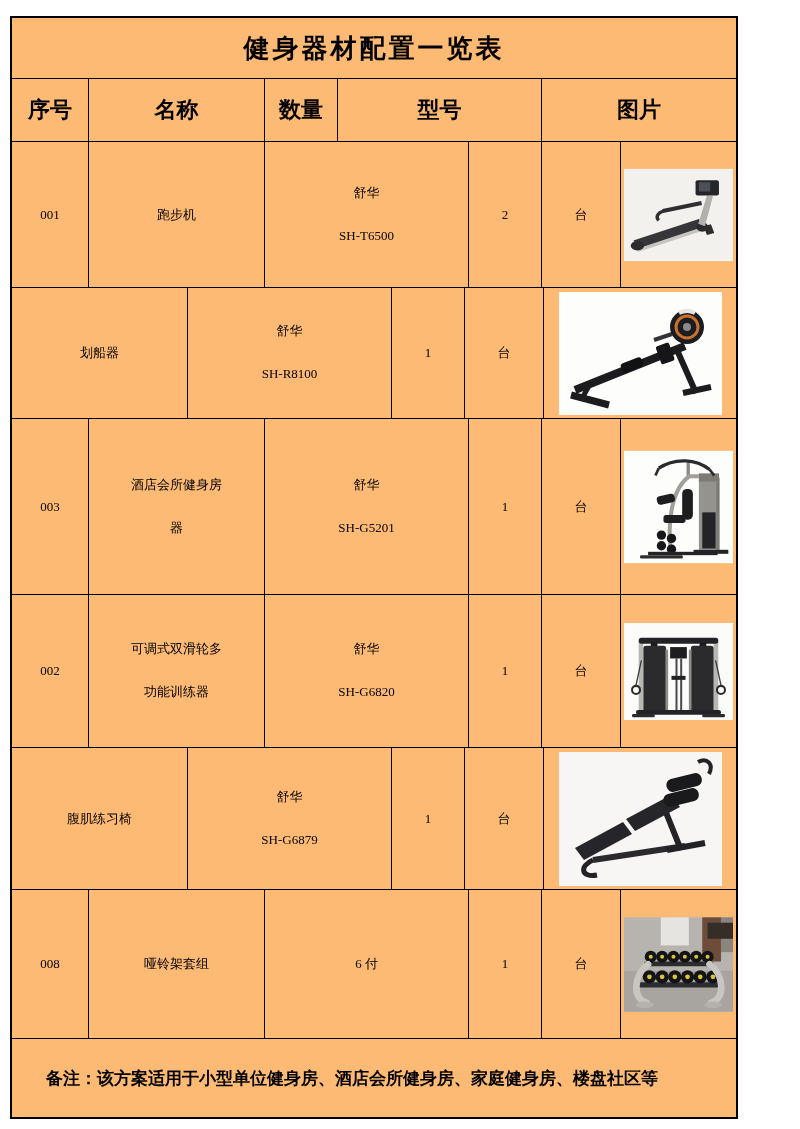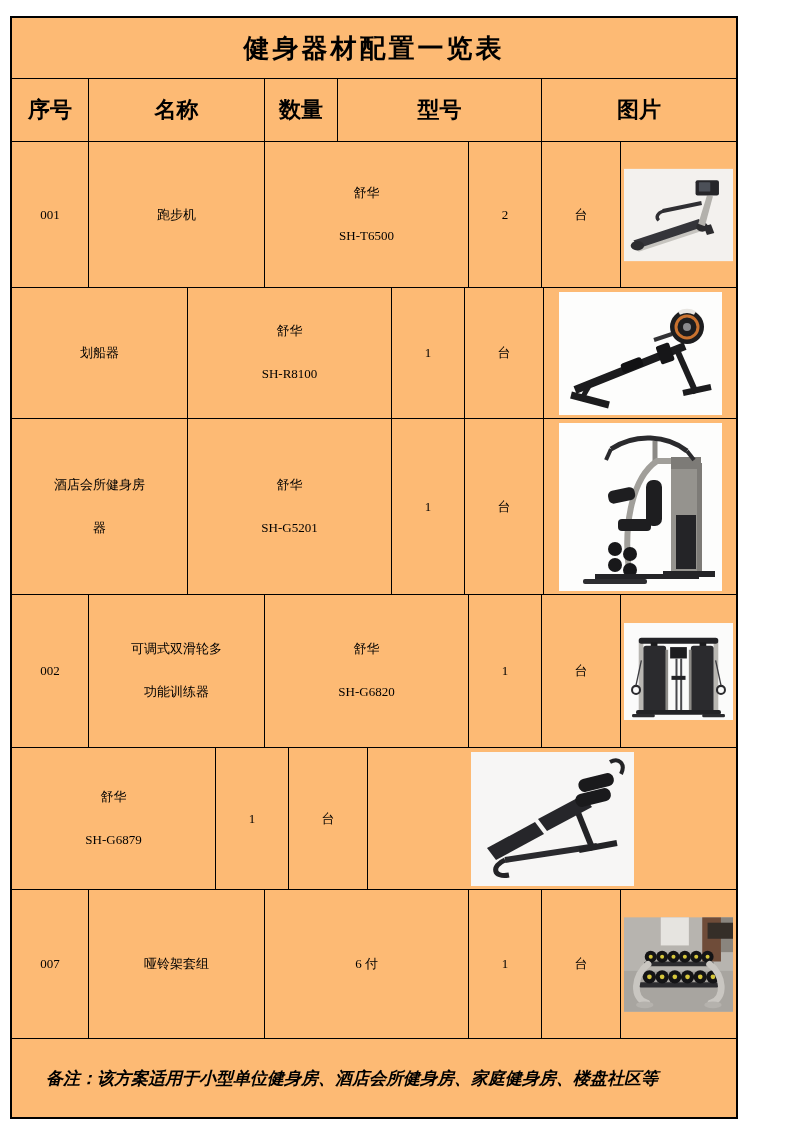--- a/index.html
+++ b/index.html
@@ -19,21 +19,21 @@
   .c-name { width:176px; }
   .c-model{ width:204px; }
   .c-qty  { width:73px; }
   .c-unit { width:79px; }
   .c-img  { flex:1; padding:3px; }
   .title-row .cell { width:100%; font-size:26px; font-weight:bold; letter-spacing:3px; }
   .header-row .cell { font-weight:bold; font-size:22px; }
   .pre { white-space:pre-line; line-height:3.3; }
   .note-row .cell {
     width:100%; justify-content:flex-start; text-align:left;
-    padding-left:34px; padding-right:12px; font-weight:bold; font-size:17px; border-bottom:none;font-style:italic;
+    padding-left:34px; padding-right:12px; font-weight:bold; font-size:17px; border-bottom:none;
   }
   .img-wrap { width:100%; height:100%; display:flex; align-items:center; justify-content:center; }
   .img-wrap svg { display:block; }
 </style>
 </head>
 <body>
 
 <div class="sheet">
 
   <div class="row title-row" style="height:61px">
@@ -95,20 +95,21 @@
           <circle cx="128" cy="35" r="17" fill="#1d1d1f"></circle>
           <circle cx="128" cy="35" r="11" fill="none" stroke="#c9722f" stroke-width="3"></circle>
           <circle cx="128" cy="35" r="4" fill="#8a8a8d"></circle>
           <path d="M120,21 a17,17 0 0,1 16,0" stroke="#e8e6e2" stroke-width="4" fill="none"></path>
         </svg>
       </div>
     </div>
   </div>
 
   <div class="row" style="height:176px">
+    <div class="cell c-no">003</div>
     <div class="cell c-name pre">酒店会所健身房
 器</div>
     <div class="cell c-model pre">舒华
 SH-G5201</div>
     <div class="cell c-qty">1</div>
     <div class="cell c-unit">台</div>
     <div class="cell c-img">
       <div class="img-wrap">
         <svg width="163" height="168" viewBox="0 0 163 168">
           <rect width="163" height="168" fill="#fdfdfc"></rect>
@@ -167,20 +168,21 @@
           <circle cx="145" cy="100" r="6" fill="none" stroke="#2b2b2e" stroke-width="3"></circle>
           <rect x="18" y="130" width="127" height="7" rx="3" fill="#232326"></rect>
           <rect x="12" y="136" width="34" height="5" rx="2" fill="#2b2b2e"></rect>
           <rect x="117" y="136" width="34" height="5" rx="2" fill="#2b2b2e"></rect>
         </svg>
       </div>
     </div>
   </div>
 
   <div class="row" style="height:142px">
+    <div class="cell c-name">腹肌练习椅</div>
     <div class="cell c-model pre">舒华
 SH-G6879</div>
     <div class="cell c-qty">1</div>
     <div class="cell c-unit">台</div>
     <div class="cell c-img">
       <div class="img-wrap">
         <svg width="163" height="134" viewBox="0 0 163 134">
           <rect width="163" height="134" fill="#f7f6f5"></rect>
           <line x1="34" y1="108" x2="126" y2="94" stroke="#2a2a2e" stroke-width="6"></line>
           <path d="M34,108 c-14,6 -12,18 4,15" stroke="#232326" stroke-width="5" fill="none"></path>
@@ -190,21 +192,21 @@
           <polygon points="67,67 112,43 121,55 76,79" fill="#26262a"></polygon>
           <rect x="107" y="24" width="36" height="13" rx="6" fill="#1a1a1c" transform="rotate(-14 125 30)"></rect>
           <rect x="104" y="39" width="36" height="13" rx="6" fill="#1a1a1c" transform="rotate(-14 122 45)"></rect>
           <path d="M139,10 c9,-5 16,2 11,12" stroke="#232326" stroke-width="4" fill="none"></path>
         </svg>
       </div>
     </div>
   </div>
 
   <div class="row" style="height:149px">
-    <div class="cell c-no">007</div>
+    <div class="cell c-no">008</div>
     <div class="cell c-name">哑铃架套组</div>
     <div class="cell c-model">6 付</div>
     <div class="cell c-qty">1</div>
     <div class="cell c-unit">台</div>
     <div class="cell c-img">
       <div class="img-wrap">
         <svg width="163" height="141" viewBox="0 0 163 141">
           <rect width="163" height="141" fill="#b7b4af"></rect>
           <rect x="0" y="80" width="163" height="61" fill="#a8a5a0"></rect>
           <rect x="55" y="0" width="42" height="42" fill="#e6e4e0"></rect>

